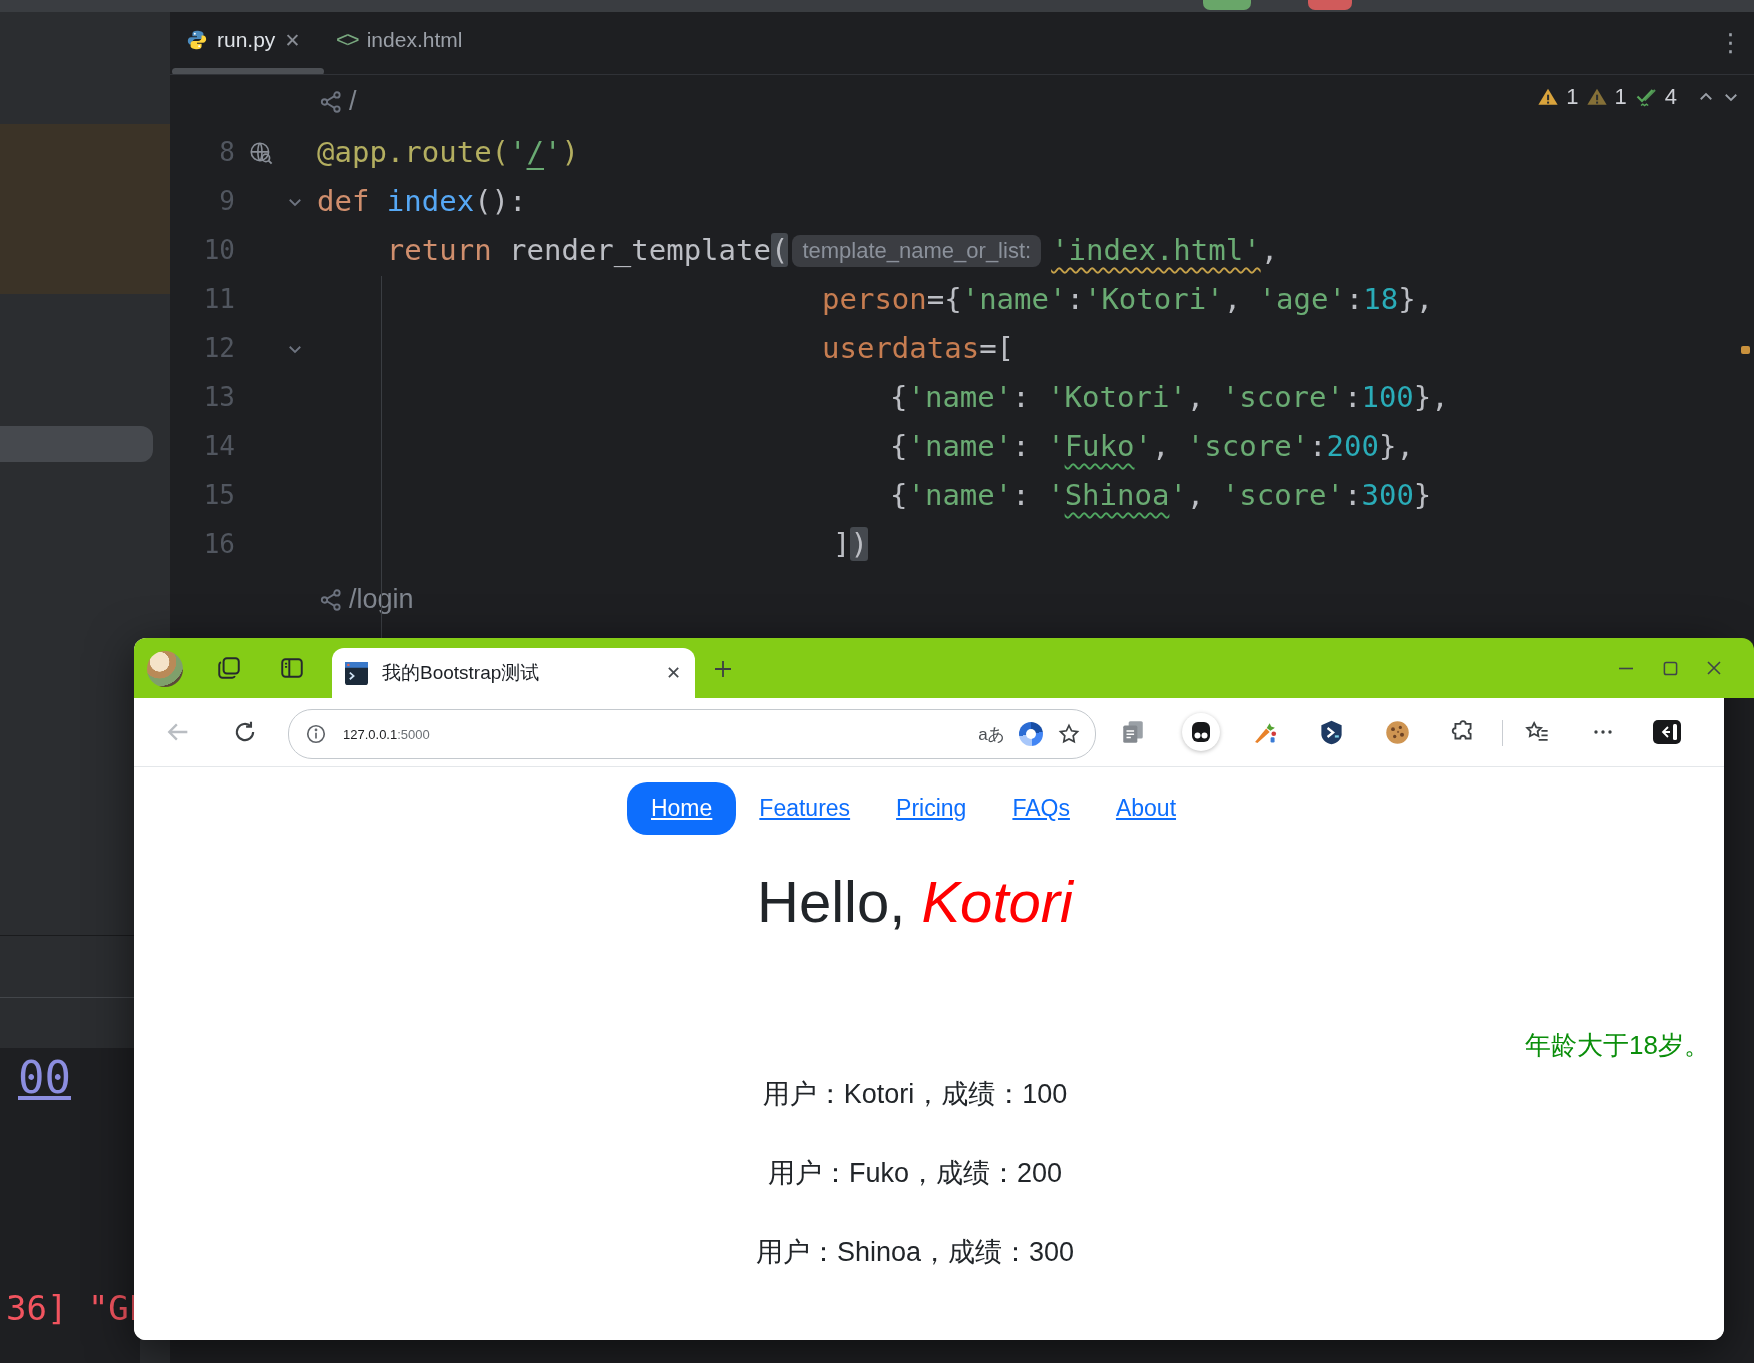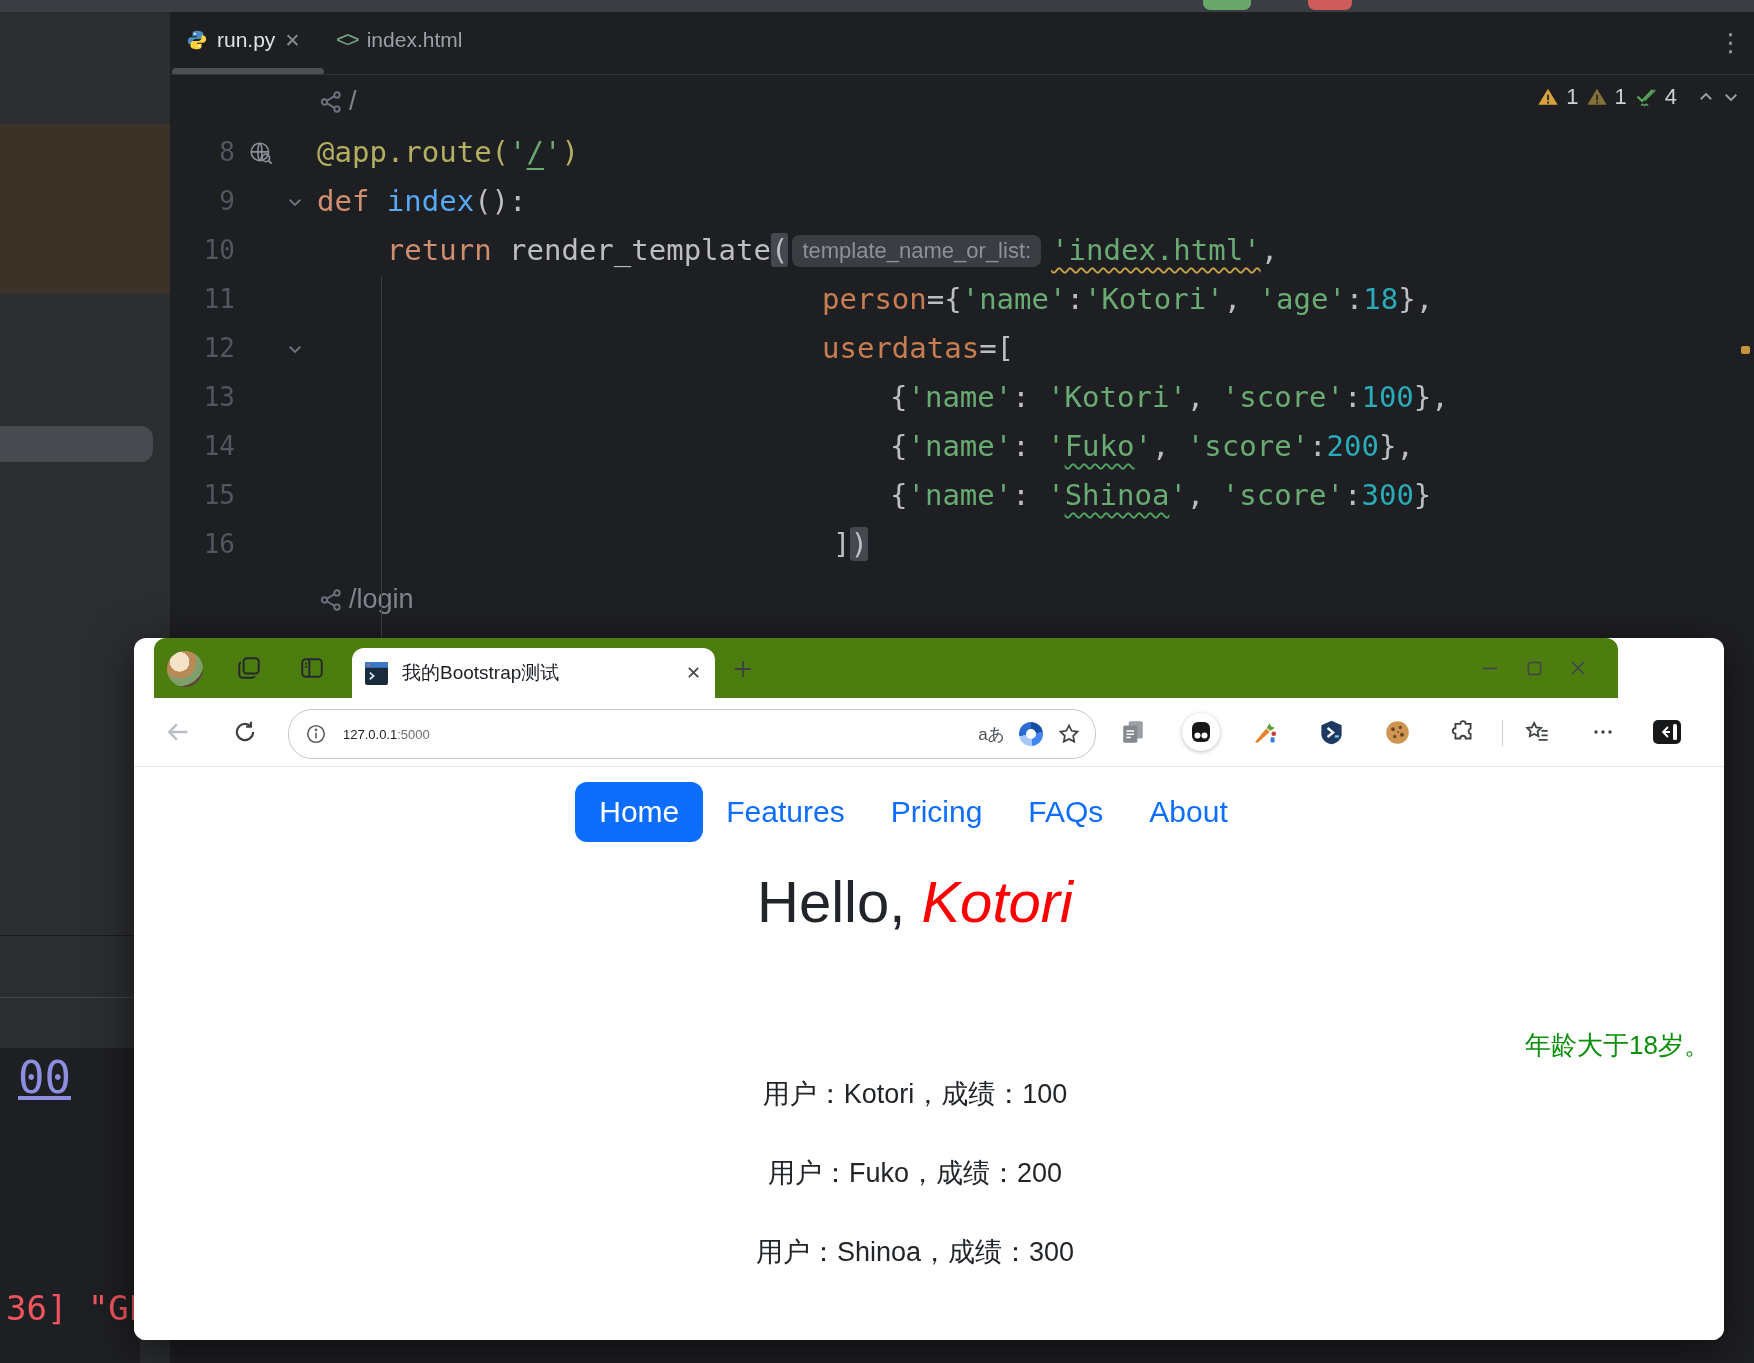--- a/index.html
+++ b/index.html
@@ -42,35 +42,35 @@
   .run-row1{left:0;top:935px;width:140px;height:61px;background:#2b2d30;border-top:1px solid #1a1b1d;}
   .run-row2{left:0;top:997px;width:140px;height:50px;background:#2b2d30;border-top:1px solid #43464a;}
   .console-bg{left:0;top:1048px;width:140px;height:315px;background:#1e1f22;}
   .console-link{left:2px;top:1052px;font:44px/52px "DejaVu Sans Mono",monospace;color:#8c8ee0;
                 text-decoration:underline;margin-left:16px;}
   .console-red{font:34px/40px "DejaVu Sans Mono",monospace;color:#f2545f;white-space:pre;}
 
   
   .bwin{left:134px;top:638px;width:1590px;height:702px;border-radius:12px;
         box-shadow:0 10px 45px rgba(0,0,0,.55);background:#fff;}
-  .btabstrip{left:0;top:0;width:1464px;height:60px;background:#4d7c0f;border-radius:12px 12px 0 0;margin-left:20px;}
+  .btabstrip{left:0;top:0;width:1620px;height:60px;background:#84cc16;border-radius:12px 12px 0 0;}
   .avatar{left:13px;top:13px;width:36px;height:36px;border-radius:50%;
           background:radial-gradient(circle at 35% 30%,#f4e3c8 0 28%,#b98a58 29% 48%,#7fa06b 49% 70%,#5b4a3a 71%);}
   .btab{left:198px;top:10px;width:363px;height:50px;background:#fff;border-radius:12px 12px 0 0;
         display:flex;align-items:center;}
   .btab-title{font-size:19px;color:#1b1f24;margin-left:14px;white-space:nowrap;overflow:hidden;max-width:250px;}
   .btoolbar{left:0;top:60px;width:1590px;height:68px;background:#fff;border-bottom:1px solid #e4e7ea;}
   .addr{left:154px;top:11px;width:806px;height:48px;border:1.5px solid #c4c9ce;border-radius:24px;
         display:flex;align-items:center;background:#fff;}
   .url{font-size:13px;color:#202124;margin-left:10px;}
   .url-port{color:#6b7075;}
   .tool-ic{display:flex;align-items:center;justify-content:center;width:34px;height:34px;}
   .bcontent{left:0;top:129px;width:1590px;height:573px;background:#fff;border-radius:0 0 12px 12px;overflow:hidden;}
   .pills{left:0;top:144px;width:1590px;display:flex;justify-content:center;transform:translateX(-16px);}
-  .pill{font-size:30px;padding:13px 23px;border-radius:12px;color:#0d6efd;background:transparent;border:none;}
+  .pill{font-size:23px;padding:13px 23px;border-radius:20px;color:#0d6efd;background:transparent;border:none;text-decoration:underline;}
   .pill.active{background:#0d6efd;color:#fff;padding:13px 24px;}
   .h1line{left:0;top:230px;width:1590px;text-align:center;font-size:58px;font-weight:500;color:#212529;
           transform:translateX(-14px);}
   .h2line{left:0;top:330px;width:1590px;text-align:center;font-size:42px;font-weight:500;color:#212529;
           transform:translateX(-14px);}
   .noteline{left:0;top:390px;width:1590px;text-align:right;font-size:26px;transform:translateX(-14px);}
   .users{left:0;top:438px;width:1590px;text-align:center;transform:translateX(-14px);}
   .users p{margin:0 0 43px 0;font-size:27px;color:#212529;}
   .winctl{display:flex;align-items:center;justify-content:center;width:44px;height:40px;color:#3f444a;}
   svg{display:block;}

